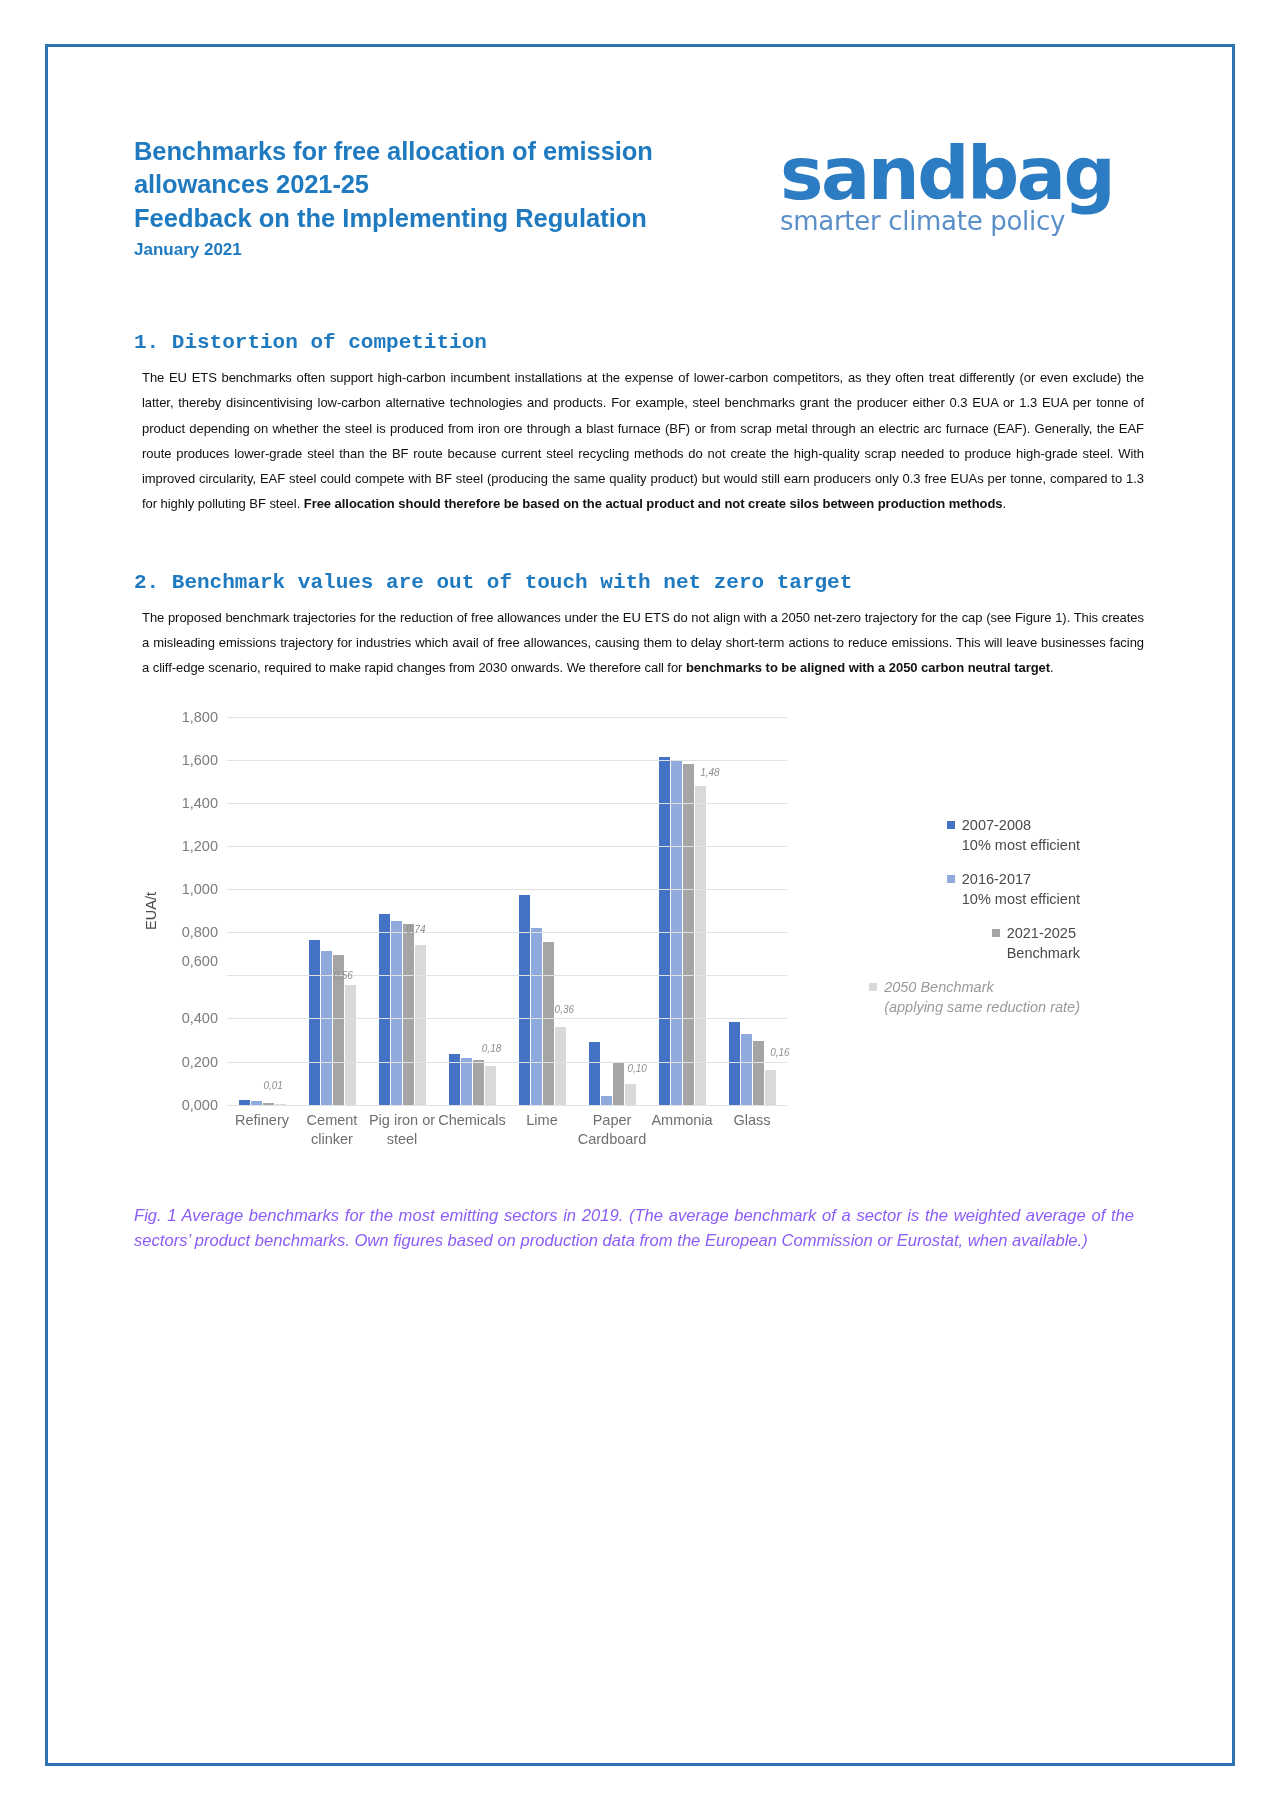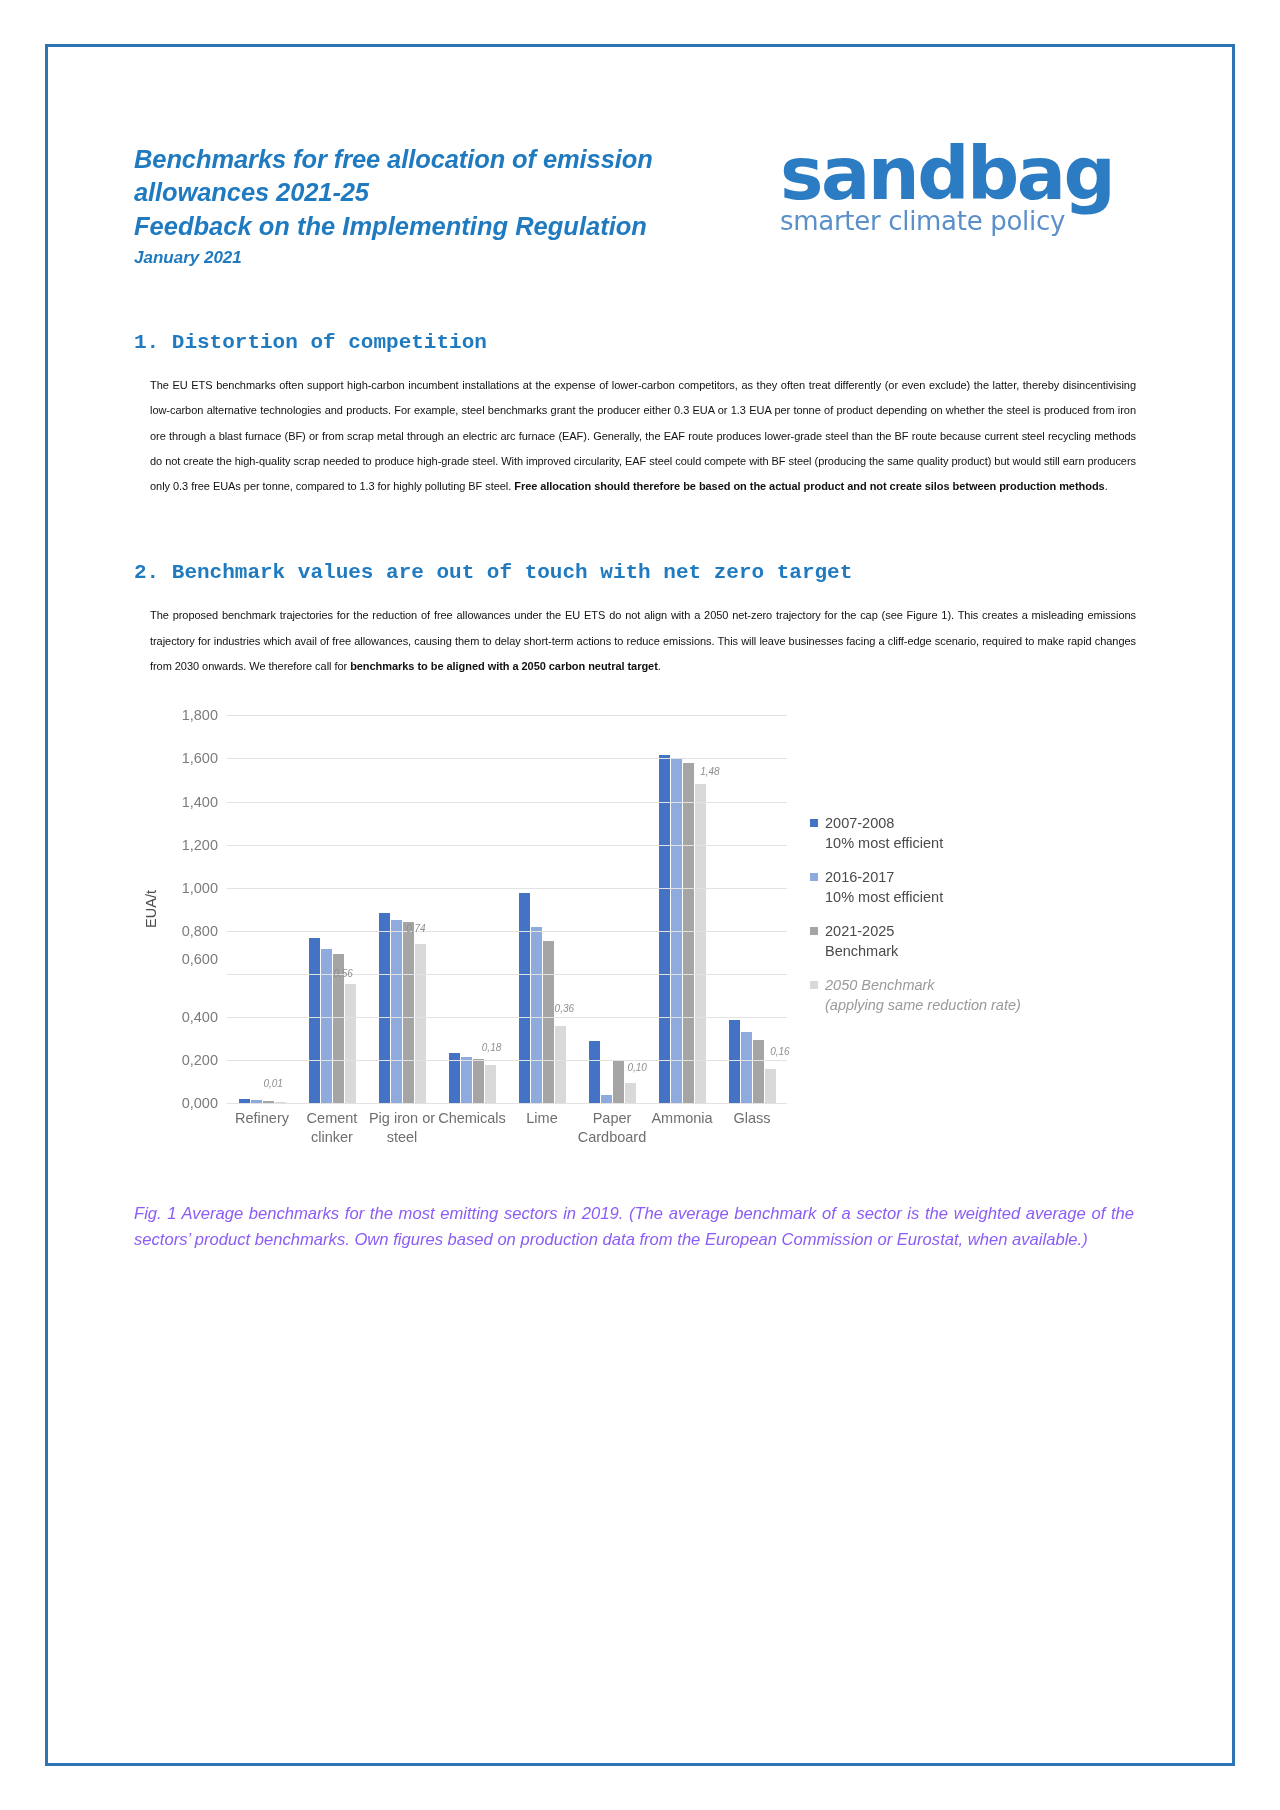--- a/index.html
+++ b/index.html
@@ -17,21 +17,21 @@
     background:#ffffff;
   }
   .content{
     position:absolute;
     left:86px; top:88px;
     width:1018px;
   }
 
   
   .header{ position:relative; height:150px; }
-  .title-block{ position:absolute; left:0; top:8px; width:600px;font-style:italic; }
+  .title-block{ position:absolute; left:0; top:0; width:600px; }
   .doc-title{
     color:#1f7ac0; font-weight:bold; font-size:25.5px;
     line-height:33px; letter-spacing:-0.1px;
   }
   .doc-subtitle{
     color:#1f7ac0; font-weight:bold; font-size:25.5px;
     line-height:33px; margin-top:1px;
   }
   .doc-date{
     color:#1f7ac0; font-weight:bold; font-size:17px;
@@ -49,21 +49,21 @@
     font-family:"DejaVu Sans", sans-serif;
   }
 
   
   .section{ margin-top:10px; }
   h2.sect-head{
     color:#1f7ac0; font-size:21px; font-weight:bold;
     margin:0 0 3px 0; line-height:28px;font-family:Liberation Mono, monospace;
   }
   p.body{
-    margin:16px; font-size:11px; line-height:25.3px;
+    margin:8px; font-size:13px; line-height:25.3px;
     text-align:justify; color:#111; letter-spacing:-0.05px;
   }
   p.body b{ font-weight:bold; }
   .gap-l { height:34px; }
 
   
   .chart-wrap{
     position:relative;
     margin-top:26px;
     width:1018px; height:470px;
@@ -110,21 +110,21 @@
     width:560px; display:flex;
   }
   .xlabel{
     flex:1 1 0; text-align:center;
     font-size:14.5px; color:#6f6f6f; line-height:19px;
   }
   .legend{
     position:absolute; left:676px; top:108px; width:270px;
   }
   .legend-row{
-    display:flex; align-items:flex-start; margin-bottom:14px;
+    display:flex; align-items:flex-start; margin-bottom:14px;justify-content:flex-end;
   }
   .lswatch{
     width:8px; height:8px; margin-top:6px; margin-right:7px;
     flex:0 0 auto;
   }
   .ltext{ font-size:14.5px; color:#4a4a4a; line-height:20px; }
   .ltext.ital{ font-style:italic; color:#9a9a9a; }
 
   
   .caption{

